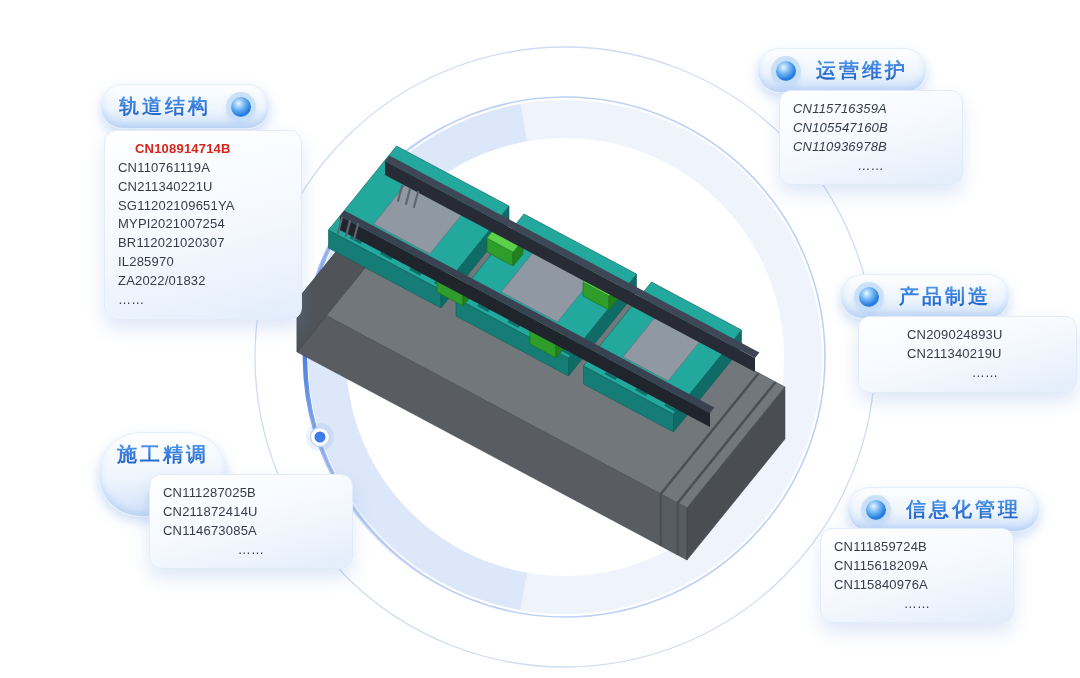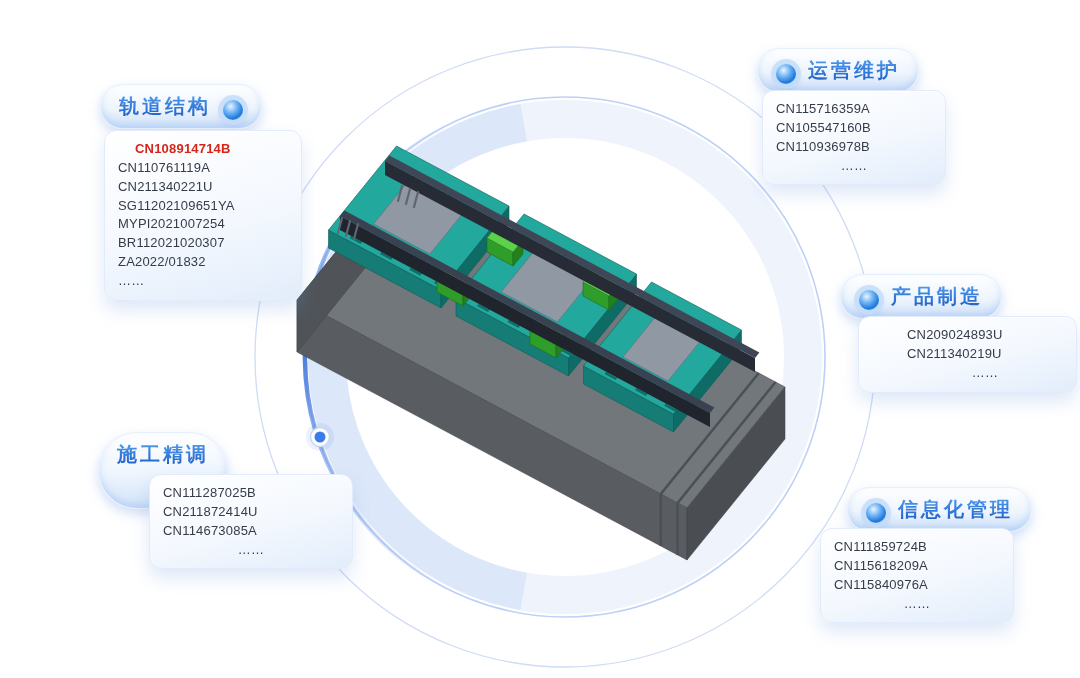--- a/index.html
+++ b/index.html
@@ -4,21 +4,21 @@
 <style>
   html,body{margin:0;padding:0;background:#ffffff;}
   body{font-family:"Liberation Sans","DejaVu Sans",sans-serif;}
   .stage{position:relative;width:1080px;height:678px;overflow:hidden;background:#ffffff;}
   .stage svg{position:absolute;}
   .rings{left:0;top:0;}
   .illustration{left:290px;top:106px;}
 
   
   .pill{
-    position:absolute;display:flex;align-items:flex-end;gap:12px;
+    position:absolute;display:flex;align-items:center;gap:20px;
     padding:8px 18px;border-radius:999px;
     background:linear-gradient(180deg,#ffffff 0%,#eef5fd 55%,#d2e3f9 100%);
     border:1px solid #e6effc;
     box-shadow:0 5px 12px rgba(120,160,230,.35), inset 0 -4px 7px rgba(165,198,245,.55), inset 0 2px 2px #ffffff;
     z-index:3;
   }
   .pill-text{
     font-size:20px;font-weight:800;letter-spacing:3px;white-space:nowrap;color:#2273d8;
   }
   @supports ((background-clip:text) or (-webkit-background-clip:text)){
@@ -43,21 +43,21 @@
     font-size:13px;line-height:1.45;color:#353c49;letter-spacing:.2px;
   }
   .patent{white-space:nowrap;}
   .patent.hl{color:#d6251a;font-weight:bold;margin-left:17px;}
   .more.center{text-align:center;}
 
   
   .g0-pill{left:100px;top:84px;}
   .g0-card{left:104px;top:130px;width:170px;}
   .g1-pill{left:757px;top:48px;}
-  .g1-card{left:762px;top:90px;width:156px;}
+  .g1-card{left:779px;top:90px;width:156px;font-style:italic;}
   .g2-pill{left:840px;top:274px;}
   .g2-card{left:858px;top:316px;width:156px;padding-left:48px;}
   .g3-pill{left:98px;top:432px;flex-direction:column;}
   .g3-card{left:101px;top:474px;width:176px;margin-left:48px;}
   .g4-pill{left:847px;top:487px;}
   .g4-card{left:820px;top:528px;width:166px;}
 </style>
 </head>
 <body>
 
@@ -180,20 +180,21 @@
     <span class="pill-text">轨道结构</span>
     <span class="orb"></span>
   </div>
   <div class="card g0-card">
     <div class="patent hl">CN108914714B</div>
     <div class="patent">CN110761119A</div>
     <div class="patent">CN211340221U</div>
     <div class="patent">SG11202109651YA</div>
     <div class="patent">MYPI2021007254</div>
     <div class="patent">BR112021020307</div>
+    <div class="patent">IL285970</div>
     <div class="patent">ZA2022/01832</div>
     <div class="patent more">……</div>
   </div>
 
   <div class="pill g1-pill">
     <span class="orb"></span>
     <span class="pill-text">运营维护</span>
   </div>
   <div class="card g1-card">
     <div class="patent">CN115716359A</div>

